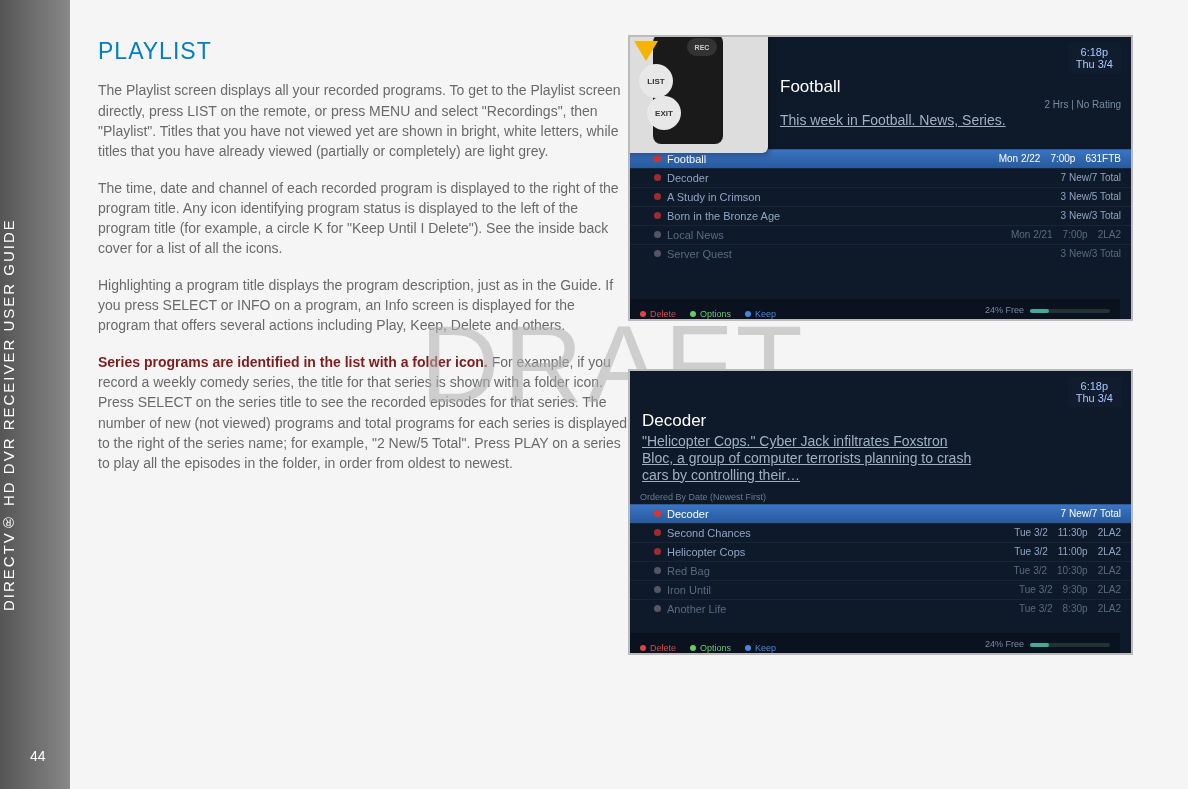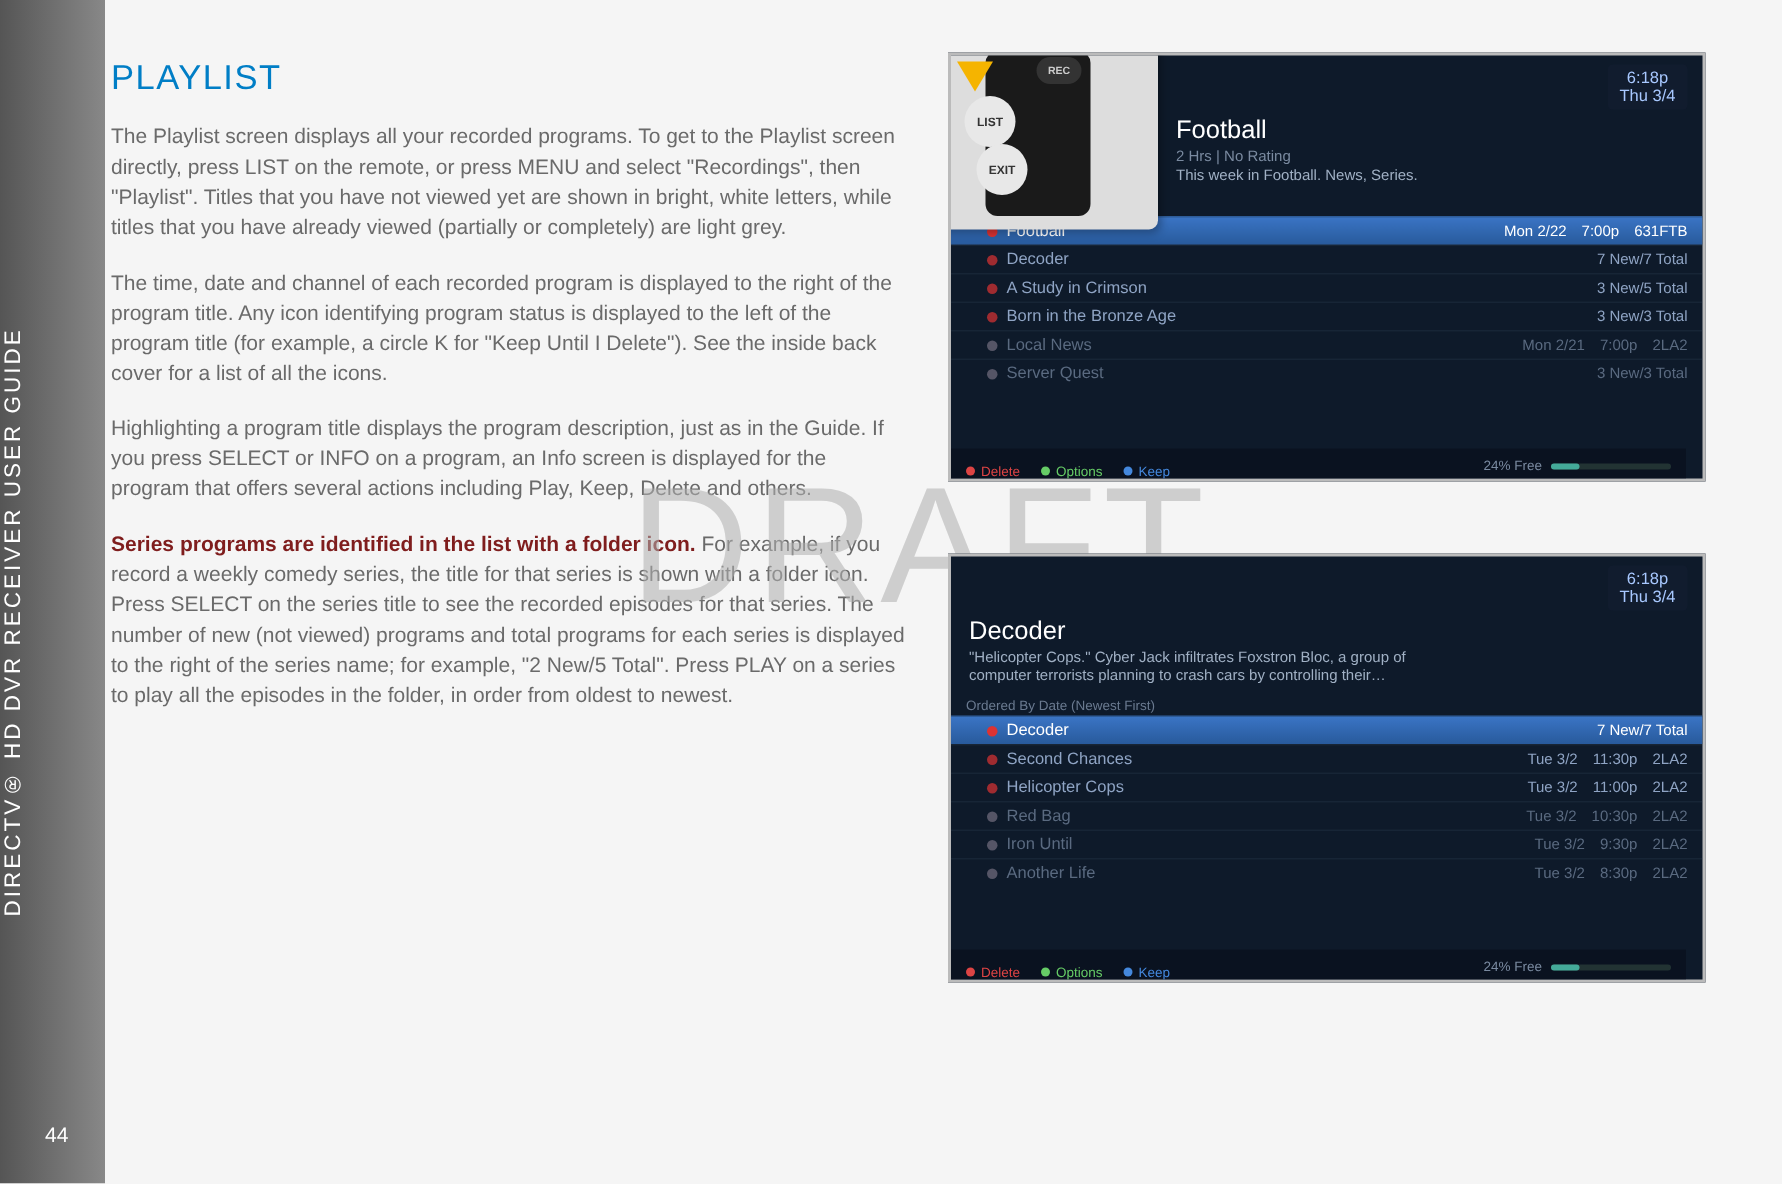--- a/index.html
+++ b/index.html
@@ -37,24 +37,23 @@
   .page-number {
     position: absolute;
     left: 30px;
     bottom: 25px;
     color: #fff;
     font-size: 14px;
     writing-mode: horizontal-tb;
     transform: none;
   }
   .content {
-    margin-left: 68px;
+    margin-left: 92px;
     padding: 35px 30px 20px 6px;
     display: flex;
-    gap: 28px;
   }
   .left {
     width: 530px;
     color: #6a6a6a;
     font-size: 14px;
     line-height: 1.45;
   }
   h1.title {
     color: #007ec6;
     font-size: 23px;
@@ -173,25 +172,27 @@
   .info-title {
     color: #fff;
     font-size: 17px;
     font-weight: 500;
     margin-bottom: 2px;
   }
   .info-sub {
     color: #7a8aa0;
     font-size: 10px;
     margin-bottom: 2px;
+    text-align: right;
   }
   .info-desc {
     color: #a0b0c4;
-    font-size: 10px;
+    font-size: 14px;
     line-height: 1.2;
+    text-decoration: underline;
   }
   .list-area {
     margin-top: 8px;
   }
   .order-label {
     font-size: 9px;
     color: #6a7a90;
     padding: 0 0 2px 10px;
   }
   .row {

